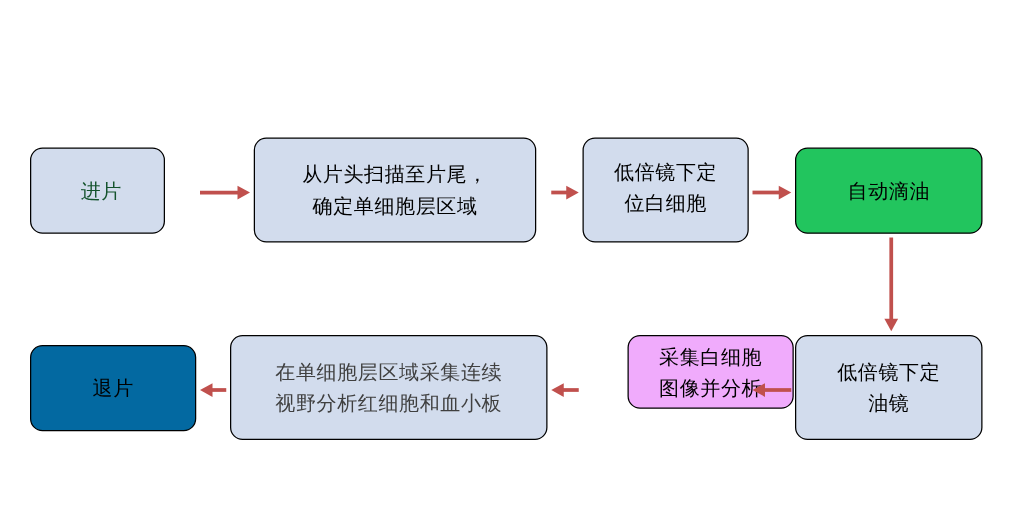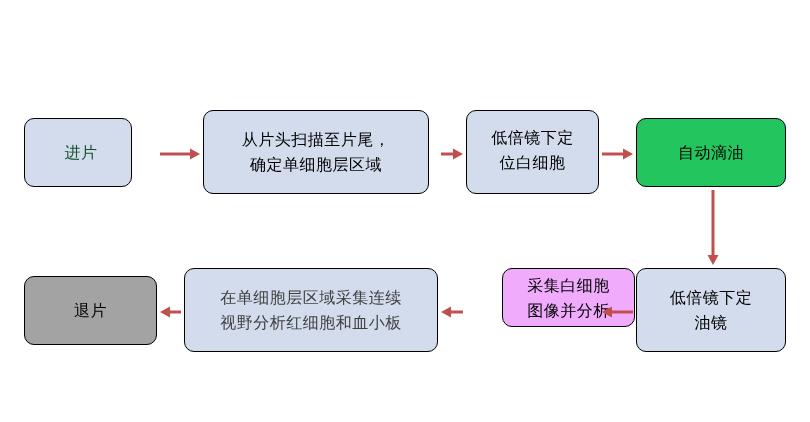--- a/index.html
+++ b/index.html
@@ -52,21 +52,21 @@
 确定单细胞层区域</div>
     <div class="node" style="left: 466px; top: 110px; width: 133px; height: 84px; background: rgb(210, 220, 237); border-color: rgb(0, 0, 0); color: rgb(0, 0, 0); font-family: Liberation Mono, monospace;">低倍镜下定
 位白细胞</div>
     <div class="node" style="left: 636px; top: 118px; width: 150px; height: 69px; background: #22c55e; border-color: rgb(0, 0, 0); color: rgb(0, 0, 0);">自动滴油</div>
     <div class="node" style="left: 636px; top: 268px; width: 150px; height: 84px; background: rgb(210, 220, 237); border-color: rgb(0, 0, 0); color: rgb(0, 0, 0);">低倍镜下定
 油镜</div>
     <div class="node" style="left: 466px; top: 268px; width: 133px; height: 59px; background: #f0abfc; border-color: rgb(0, 0, 0); color: rgb(0, 0, 0); margin-left: 36px;">采集白细胞
 图像并分析</div>
     <div class="node" style="left: 184px; top: 268px; width: 254px; height: 84px; background: rgb(210, 220, 237); border-color: rgb(0, 0, 0); color: #404040;">在单细胞层区域采集连续
 视野分析红细胞和血小板</div>
-    <div class="node" style="left: 24px; top: 276px; width: 133px; height: 69px; background: #a3a3a3; border-color: rgb(0, 0, 0); color: rgb(0, 0, 0);">退片</div>
+    <div class="node" style="left: 24px; top: 276px; width: 133px; height: 69px; background: #0369a1; border-color: rgb(0, 0, 0); color: rgb(0, 0, 0);">退片</div>
     <div class="arrow" style="left: 160px; top: 146px; width: 40px; height: 16px;">
       <svg width="40" height="16" viewBox="0 0 40 16">
         <line x1="0" y1="8" x2="31" y2="8" stroke="#c0504d" stroke-width="3"></line>
         <polygon points="30,2.5 40,8 30,13.5" fill="#c0504d"></polygon>
       </svg>
     </div>
     <div class="arrow" style="left: 441px; top: 146px; width: 22px; height: 16px;">
       <svg width="22" height="16" viewBox="0 0 22 16">
         <line x1="0" y1="8" x2="13" y2="8" stroke="#c0504d" stroke-width="3"></line>
         <polygon points="12,2.5 22,8 12,13.5" fill="#c0504d"></polygon>

